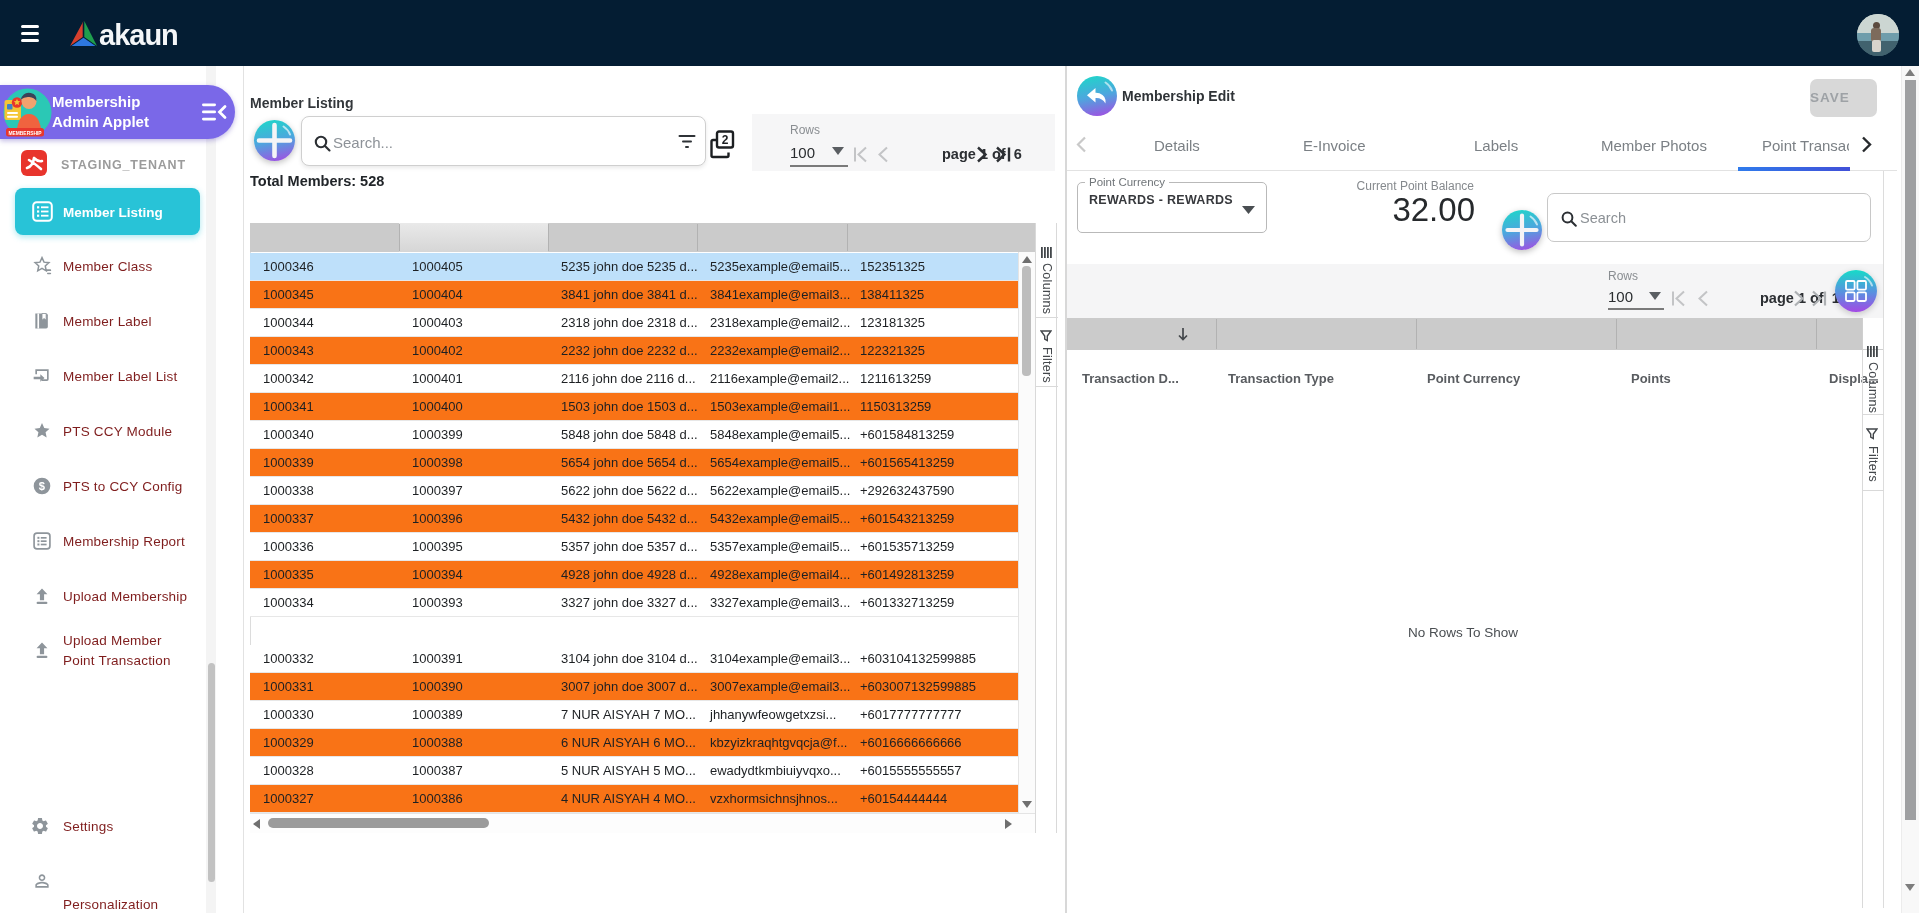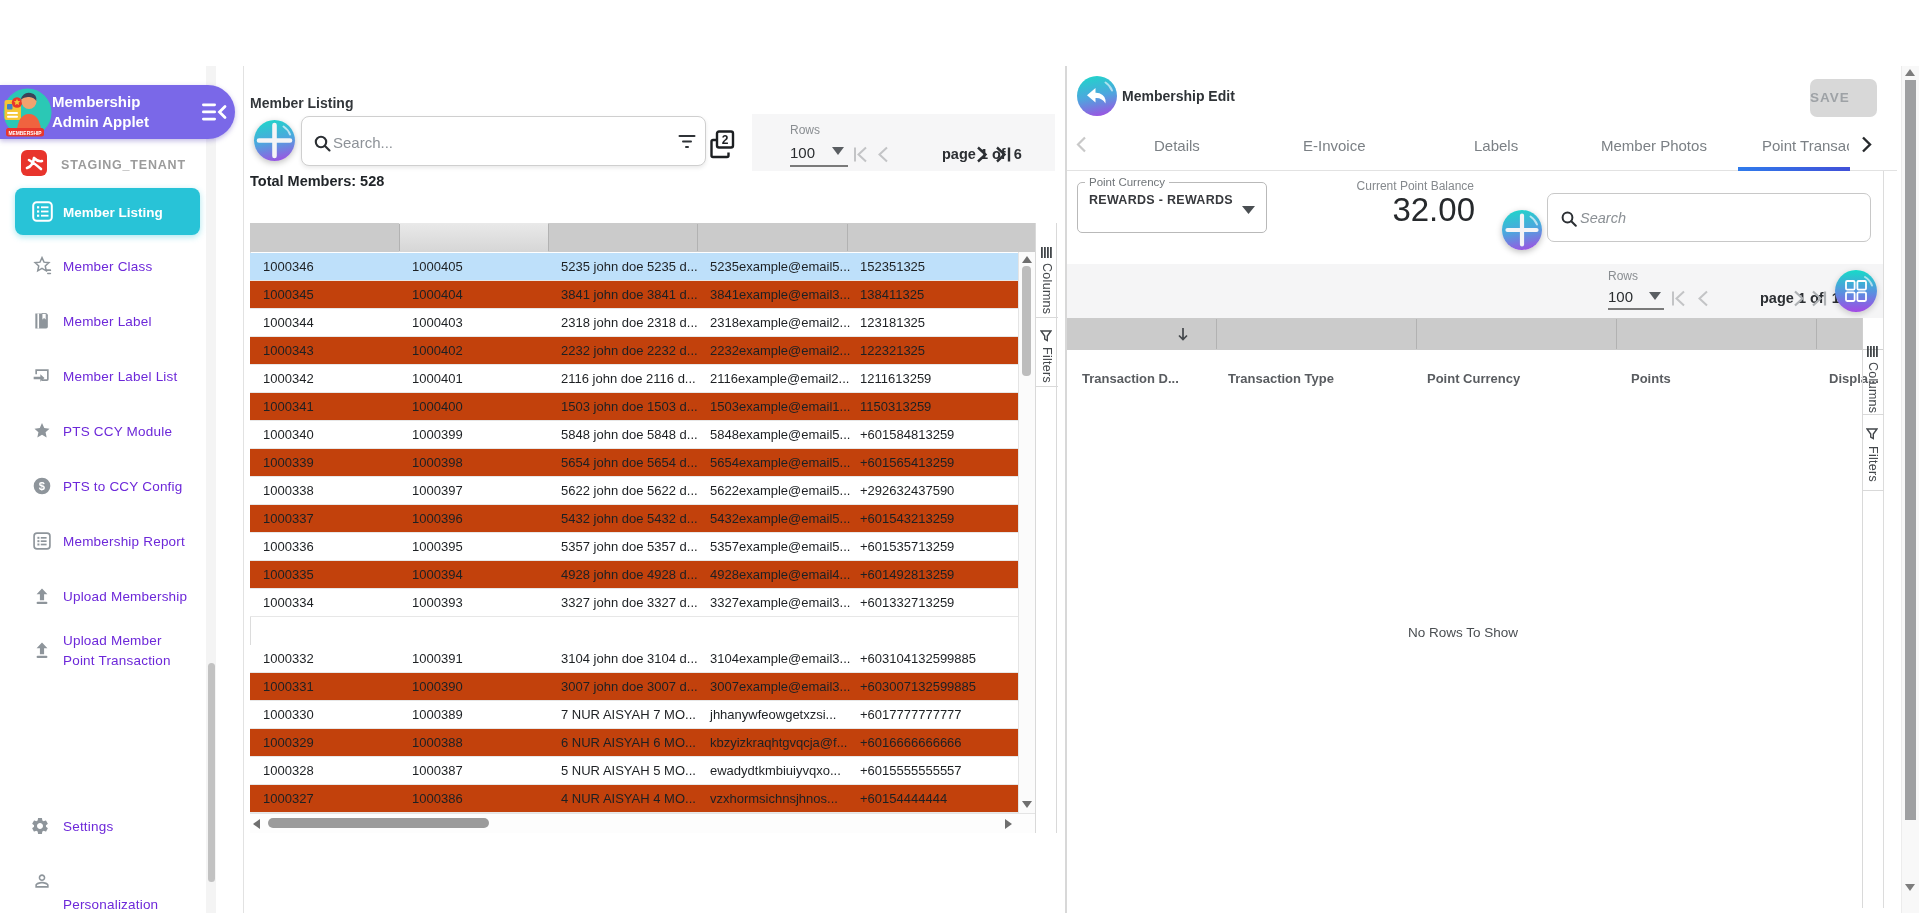--- a/index.html
+++ b/index.html
@@ -13,21 +13,21 @@
   #logotext { position:absolute; left:99px; top:19px; font-size:29px; font-weight:bold; color:#f4f6f8; letter-spacing:-1px; }
   #avatar { position:absolute; left:1857px; top:14px; width:42px; height:42px; border-radius:50%;
      background:linear-gradient(180deg,#cfd8d2 0%,#b8c8c4 40%,#4e7587 60%,#42616e 100%); overflow:hidden;}
   
   #sidescroll { position:absolute; left:206px; top:66px; width:10px; height:847px; background:#f4f4f4; }
   #sidethumb { position:absolute; left:207.5px; top:663px; width:7px; height:219px; background:#c2c2c2; border-radius:4px; }
   #leftborder { position:absolute; left:243px; top:66px; width:1px; height:847px; background:#e2e2e2; }
   #applethdr { position:absolute; left:0; top:85px; width:235px; height:54px; background:#7a68e8;
      border-radius:0 27px 27px 0; box-shadow:0 2px 5px rgba(80,60,180,.35); }
   #applethdr .t { position:absolute; left:52px; top:7px; color:#fff; font-size:15px; font-weight:bold; line-height:19.5px; }
-  .mitem { position:absolute; left:63px; font-size:13.5px; color:#6d28d9; transform:translateY(-50%); white-space:nowrap; letter-spacing:.2px;}
+  .mitem { position:absolute; left:63px; font-size:13.5px; color:#7f1d1d; transform:translateY(-50%); white-space:nowrap; letter-spacing:.2px;}
   .micon { position:absolute; left:32px; width:20px; height:20px; transform:translateY(-50%); }
   #selitem { position:absolute; left:15px; top:188px; width:185px; height:47px; background:#28c3d7; border-radius:8px;
      box-shadow:0 2px 6px rgba(40,195,215,.4);}
   #selitem span { position:absolute; left:48px; top:50%; transform:translateY(-50%); color:#fff; font-size:13.5px; font-weight:bold;}
   
   #lp-title { position:absolute; left:250px; top:95px; font-size:14px; font-weight:bold; color:#33373b; }
   .gradbtn { position:absolute; border-radius:50%; background:linear-gradient(168deg,#1ed7c9 2%,#4da6de 50%,#a44be2 98%); }
   #addbtn1 { left:254px; top:120px; width:41px; height:41px; box-shadow:0 2px 6px rgba(0,0,0,.25);}
   #searchbox1 { position:absolute; left:301px; top:116px; width:405px; height:50px; background:#fff;
      border:1px solid #cfcfcf; border-radius:8px; box-shadow:0 2px 4px rgba(0,0,0,.09);}
@@ -36,21 +36,21 @@
   .rowslbl { position:absolute; font-size:12px; color:#898d91; }
   .rows100 { position:absolute; font-size:15px; color:#2a2d30; }
   .rowsline { position:absolute; height:1.5px; background:#7a7a7a; }
   .pgtext { position:absolute; font-size:14.5px; font-weight:bold; color:#2c2f33; white-space:nowrap;margin-left:48px;}
   
   #ltable { position:absolute; left:250px; top:223px; width:807px; height:610px; border:1px solid #dcdcdc; background:#fff;}
   #lthead { position:absolute; left:250px; top:223px; width:785px; height:29px; background:#cbcbcb; }
   .hcell { position:absolute; top:50%; transform:translateY(-50%); font-size:13px; color:#595c60; font-weight:bold;margin-top:44px;}
   .hsep { position:absolute; top:224px; width:1px; height:27px; background:#b2b2b2; }
   .lrow { position:absolute; left:250px; width:768px; height:28px; border-bottom:1px solid #e7e7e7; background:#fff;}
-  .lrow.alt { background:#c2410c; }
+  .lrow.alt { background:#f97316; }
   .lrow.sel { background:#bee0fa; }
   .lrow span { position:absolute; top:50%; transform:translateY(-50%); font-size:13px; color:#1d2023; white-space:nowrap;}
   .cc1{left:13px}.cc2{left:162px}.cc3{left:311px}.cc4{left:460px}.cc5{left:610px}
   
   #lvscroll { position:absolute; left:1018px; top:252px; width:17px; height:561px; background:#fbfbfb; border-left:1px solid #e4e4e4;}
   #lvthumb { position:absolute; left:1022px; top:266px; width:9px; height:110px; background:#bdbdbd; border-radius:4px;}
   #lhscroll { position:absolute; left:250px; top:813px; width:785px; height:20px; background:#fdfdfd; border-top:1px solid #e4e4e4;}
   #lhthumb { position:absolute; left:268px; top:818px; width:221px; height:10px; background:#9b9b9b; border-radius:5px;}
   
   .sidetabs { position:absolute; background:#fff; }
@@ -64,33 +64,52 @@
   .rtab { position:absolute; top:137px; font-size:15px; color:#7b8085; white-space:nowrap; }
   #tabline { position:absolute; left:1067px; top:170px; width:830px; height:1px; background:#e2e2e2; }
   #tabul { position:absolute; left:1738px; top:167px; width:112px; height:3.5px; background:linear-gradient(90deg,#2f7bec,#4150d8); }
   #pcsel { position:absolute; left:1077px; top:182px; width:190px; height:51px; border:1px solid #b9b9b9; border-radius:5px; }
   #pclbl { position:absolute; left:1085px; top:176px; background:#fff; padding:0 4px; font-size:11.5px; color:#707579; }
   #pcval { position:absolute; left:1089px; top:193px; font-size:12.5px; color:#37393d; letter-spacing:.3px;font-weight:bold; }
   #cpb { position:absolute; left:1314px; top:179px; width:160px; font-size:12px; color:#85898d; text-align:right; white-space:nowrap; }
   #bal { position:absolute; left:1330px; top:191px; width:145px; font-size:33px; color:#26292c; text-align:right; }
   #addbtn2 { left:1502px; top:210px; width:40px; height:40px; box-shadow:0 2px 6px rgba(0,0,0,.25);}
   #searchbox2 { position:absolute; left:1547px; top:193px; width:324px; height:49px; background:#fff;
-     border:1px solid #c8c8c8; border-radius:7px;font-style:italic; }
+     border:1px solid #c8c8c8; border-radius:7px; }
   #rp-grey { position:absolute; left:1067px; top:264px; width:816px; height:54px; background:#f5f5f6; }
   #gridbtn { left:1835px; top:270px; width:42px; height:42px; background:linear-gradient(180deg,#16dbc8 0%,#5b8ee0 55%,#a44ae4 100%); box-shadow:0 2px 6px rgba(0,0,0,.2);}
   #rthead { position:absolute; left:1067px; top:318px; width:795px; height:32px; background:#cbcbcb; }
   #norows { position:absolute; left:1380px; top:625px; width:166px; text-align:center; font-size:13.5px; color:#4a4e52; }
   
   #winscroll { position:absolute; left:1901px; top:66px; width:18px; height:847px; background:#f8f8f8; border-left:1px solid #ececec;}
   #winthumb { position:absolute; left:1904.5px; top:80px; width:11px; height:740px; background:#9fa0a2; }
 </style>
 </head>
 <body>
 <div id="page">
 
+<div id="topbar">
+  <div class="hbar" style="top:25px"></div>
+  <div class="hbar" style="top:32.2px"></div>
+  <div class="hbar" style="top:39.4px"></div>
+  <svg class="abs" style="left:69px;top:20px" width="29" height="28" viewBox="0 0 29 28">
+    <polygon points="14.5,1 1,26 13.7,16.9 13.7,3.5" fill="#d6402e"></polygon>
+    <polygon points="15.3,3.5 15.3,16.9 28,26 15.3,1" fill="#1f9e4e"></polygon>
+    <polygon points="2.5,26 26.5,26 14.5,17.8" fill="#2e78e0"></polygon>
+  </svg>
+  <div id="logotext">akaun</div>
+  <div id="avatar">
+    <div class="abs" style="left:0;top:0;width:42px;height:19px;background:#ccd6d2"></div>
+    <div class="abs" style="left:0;top:19px;width:42px;height:8px;background:#6f9dab"></div>
+    <div class="abs" style="left:0;top:27px;width:42px;height:15px;background:#41626e"></div>
+    <div class="abs" style="left:16px;top:8px;width:7px;height:7px;border-radius:50%;background:#5c4a3e"></div>
+    <div class="abs" style="left:14px;top:14px;width:10px;height:14px;border-radius:3px;background:#7d6b5c"></div>
+    <div class="abs" style="left:14.5px;top:26px;width:9px;height:12px;border-radius:2px;background:#d9d4cc"></div>
+  </div>
+</div>
 
 <div id="sidescroll"></div>
     <div id="sidethumb"></div>
     <div id="leftborder"></div>
 <div id="applethdr">
   <div class="t">Membership<br>Admin Applet</div>
   <svg class="abs" style="left:202px;top:18px" width="25" height="18" viewBox="0 0 25 18">
     <rect x="0" y="0.5" width="14" height="2.7" rx="1.35" fill="#fff"></rect>
     <rect x="0" y="7.6" width="14" height="2.7" rx="1.35" fill="#fff"></rect>
     <rect x="0" y="14.7" width="14" height="2.7" rx="1.35" fill="#fff"></rect>

